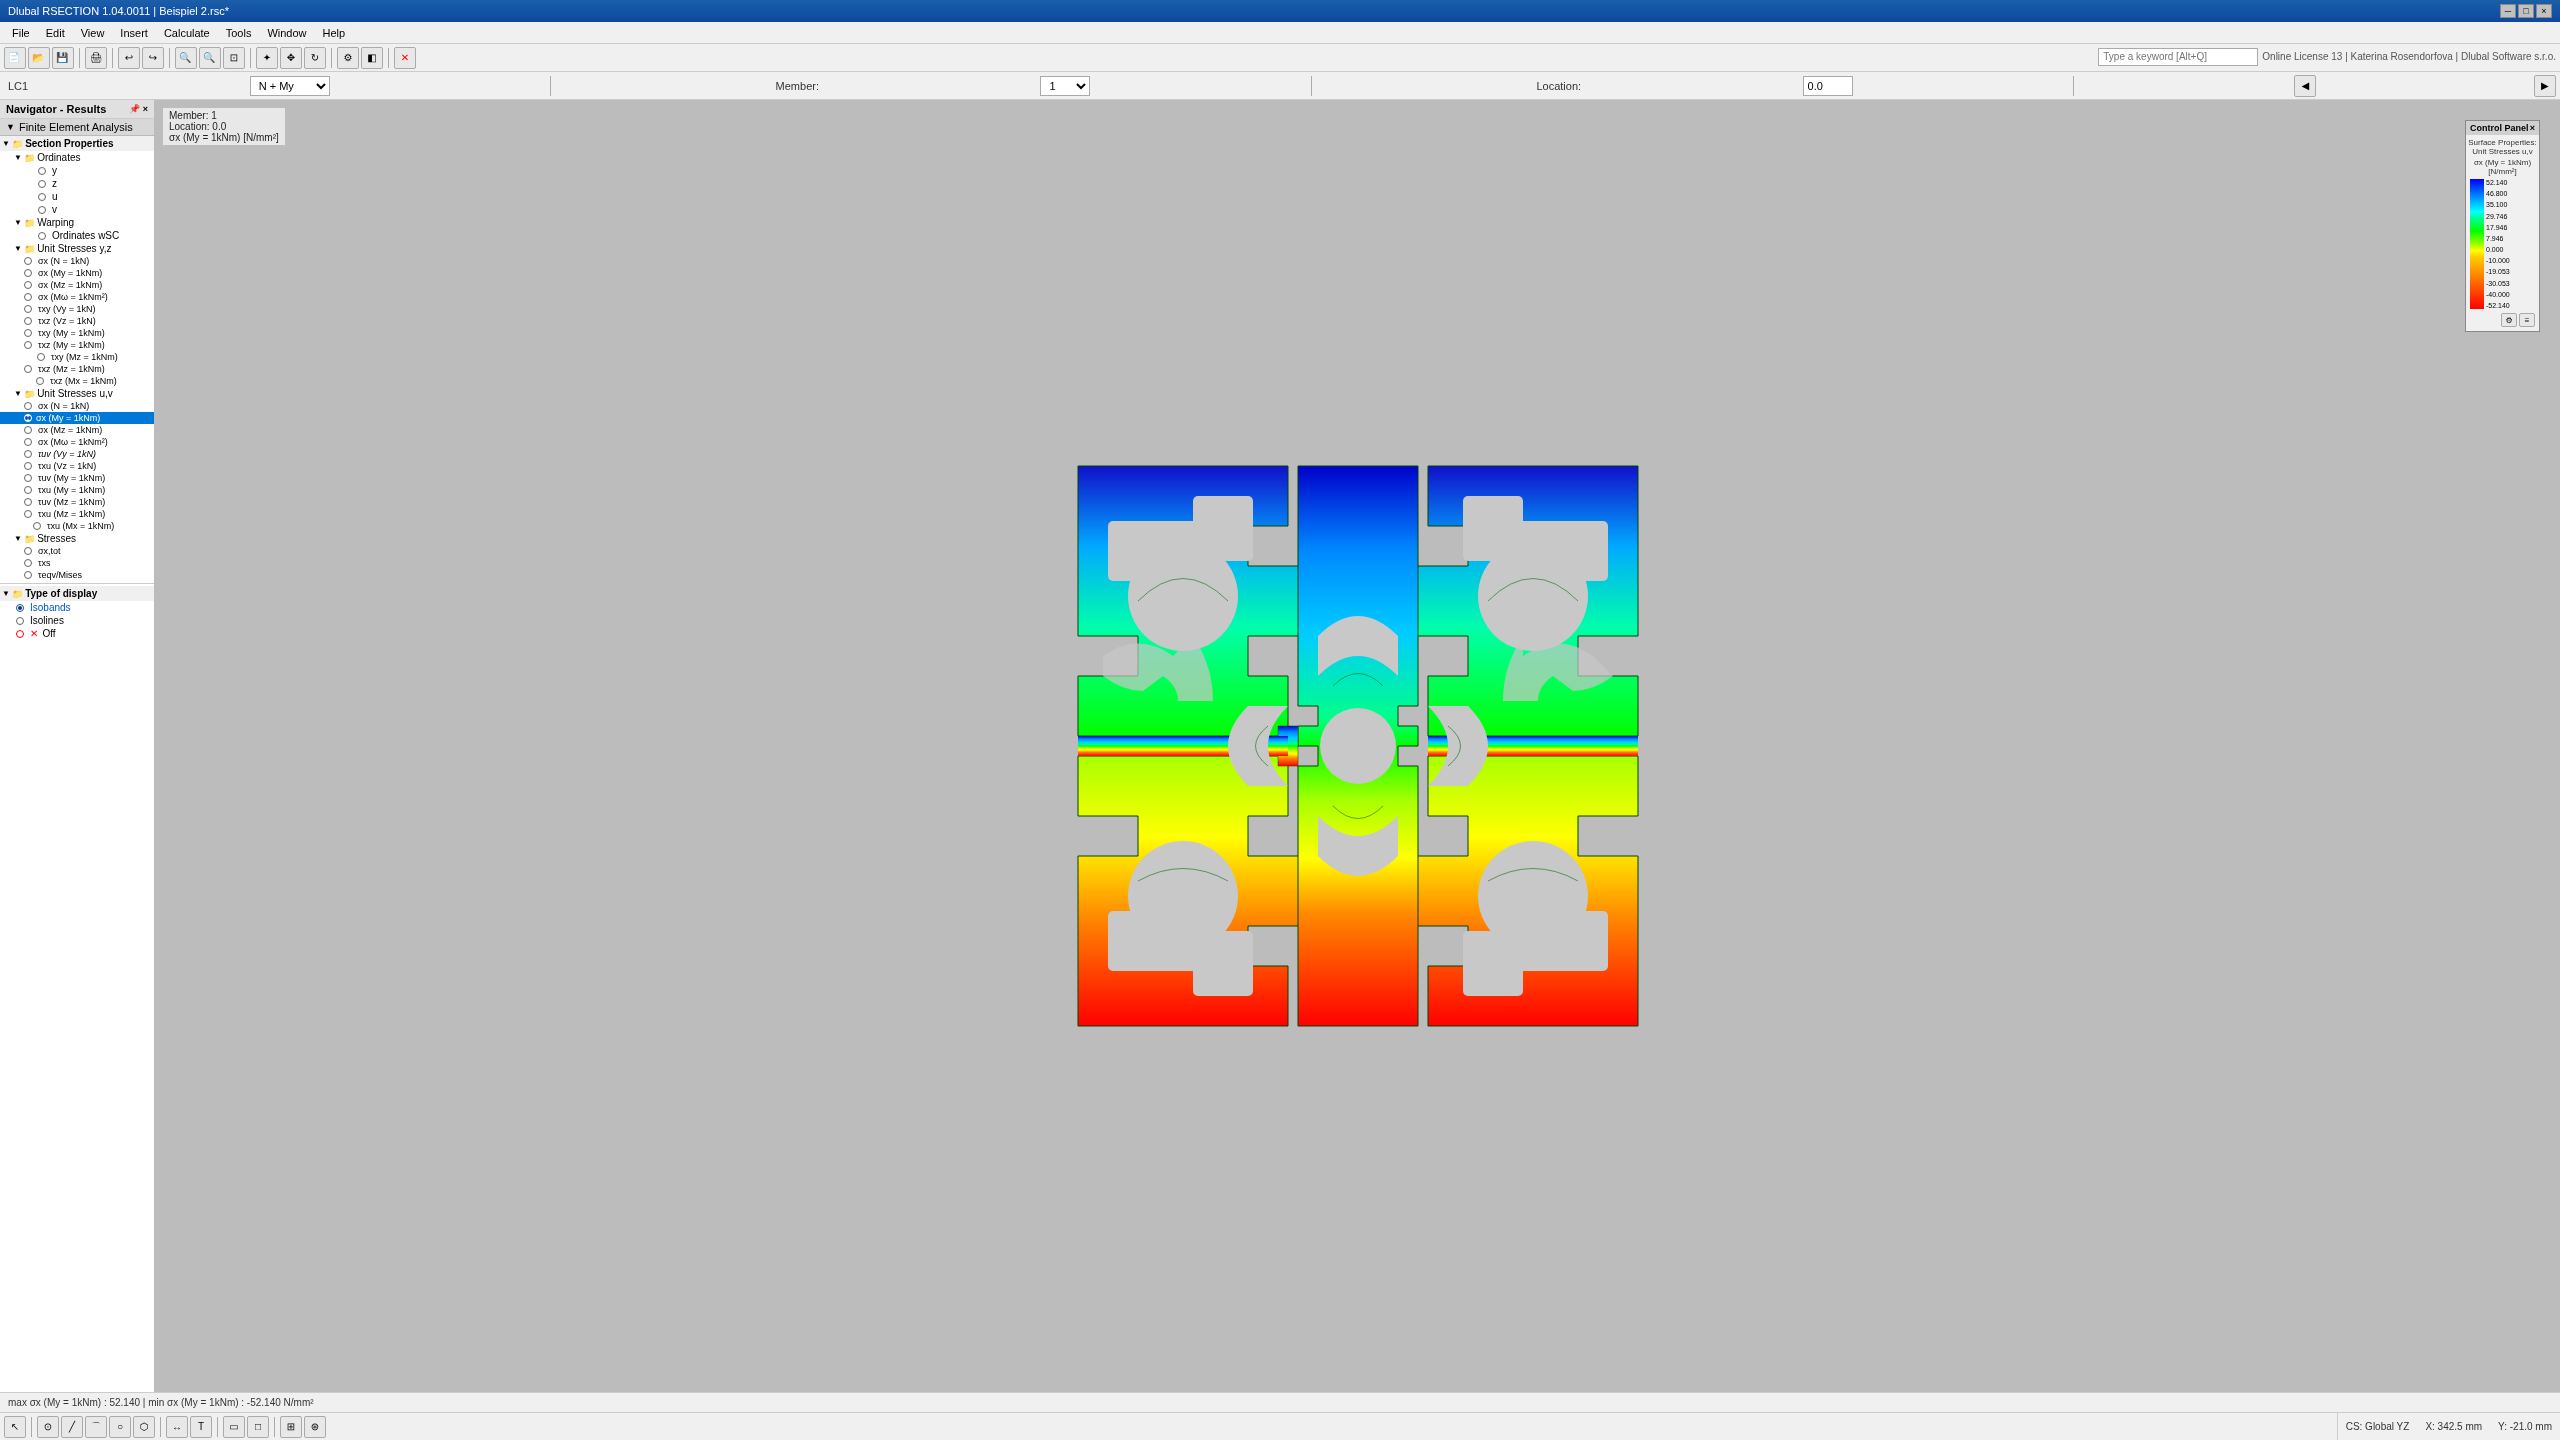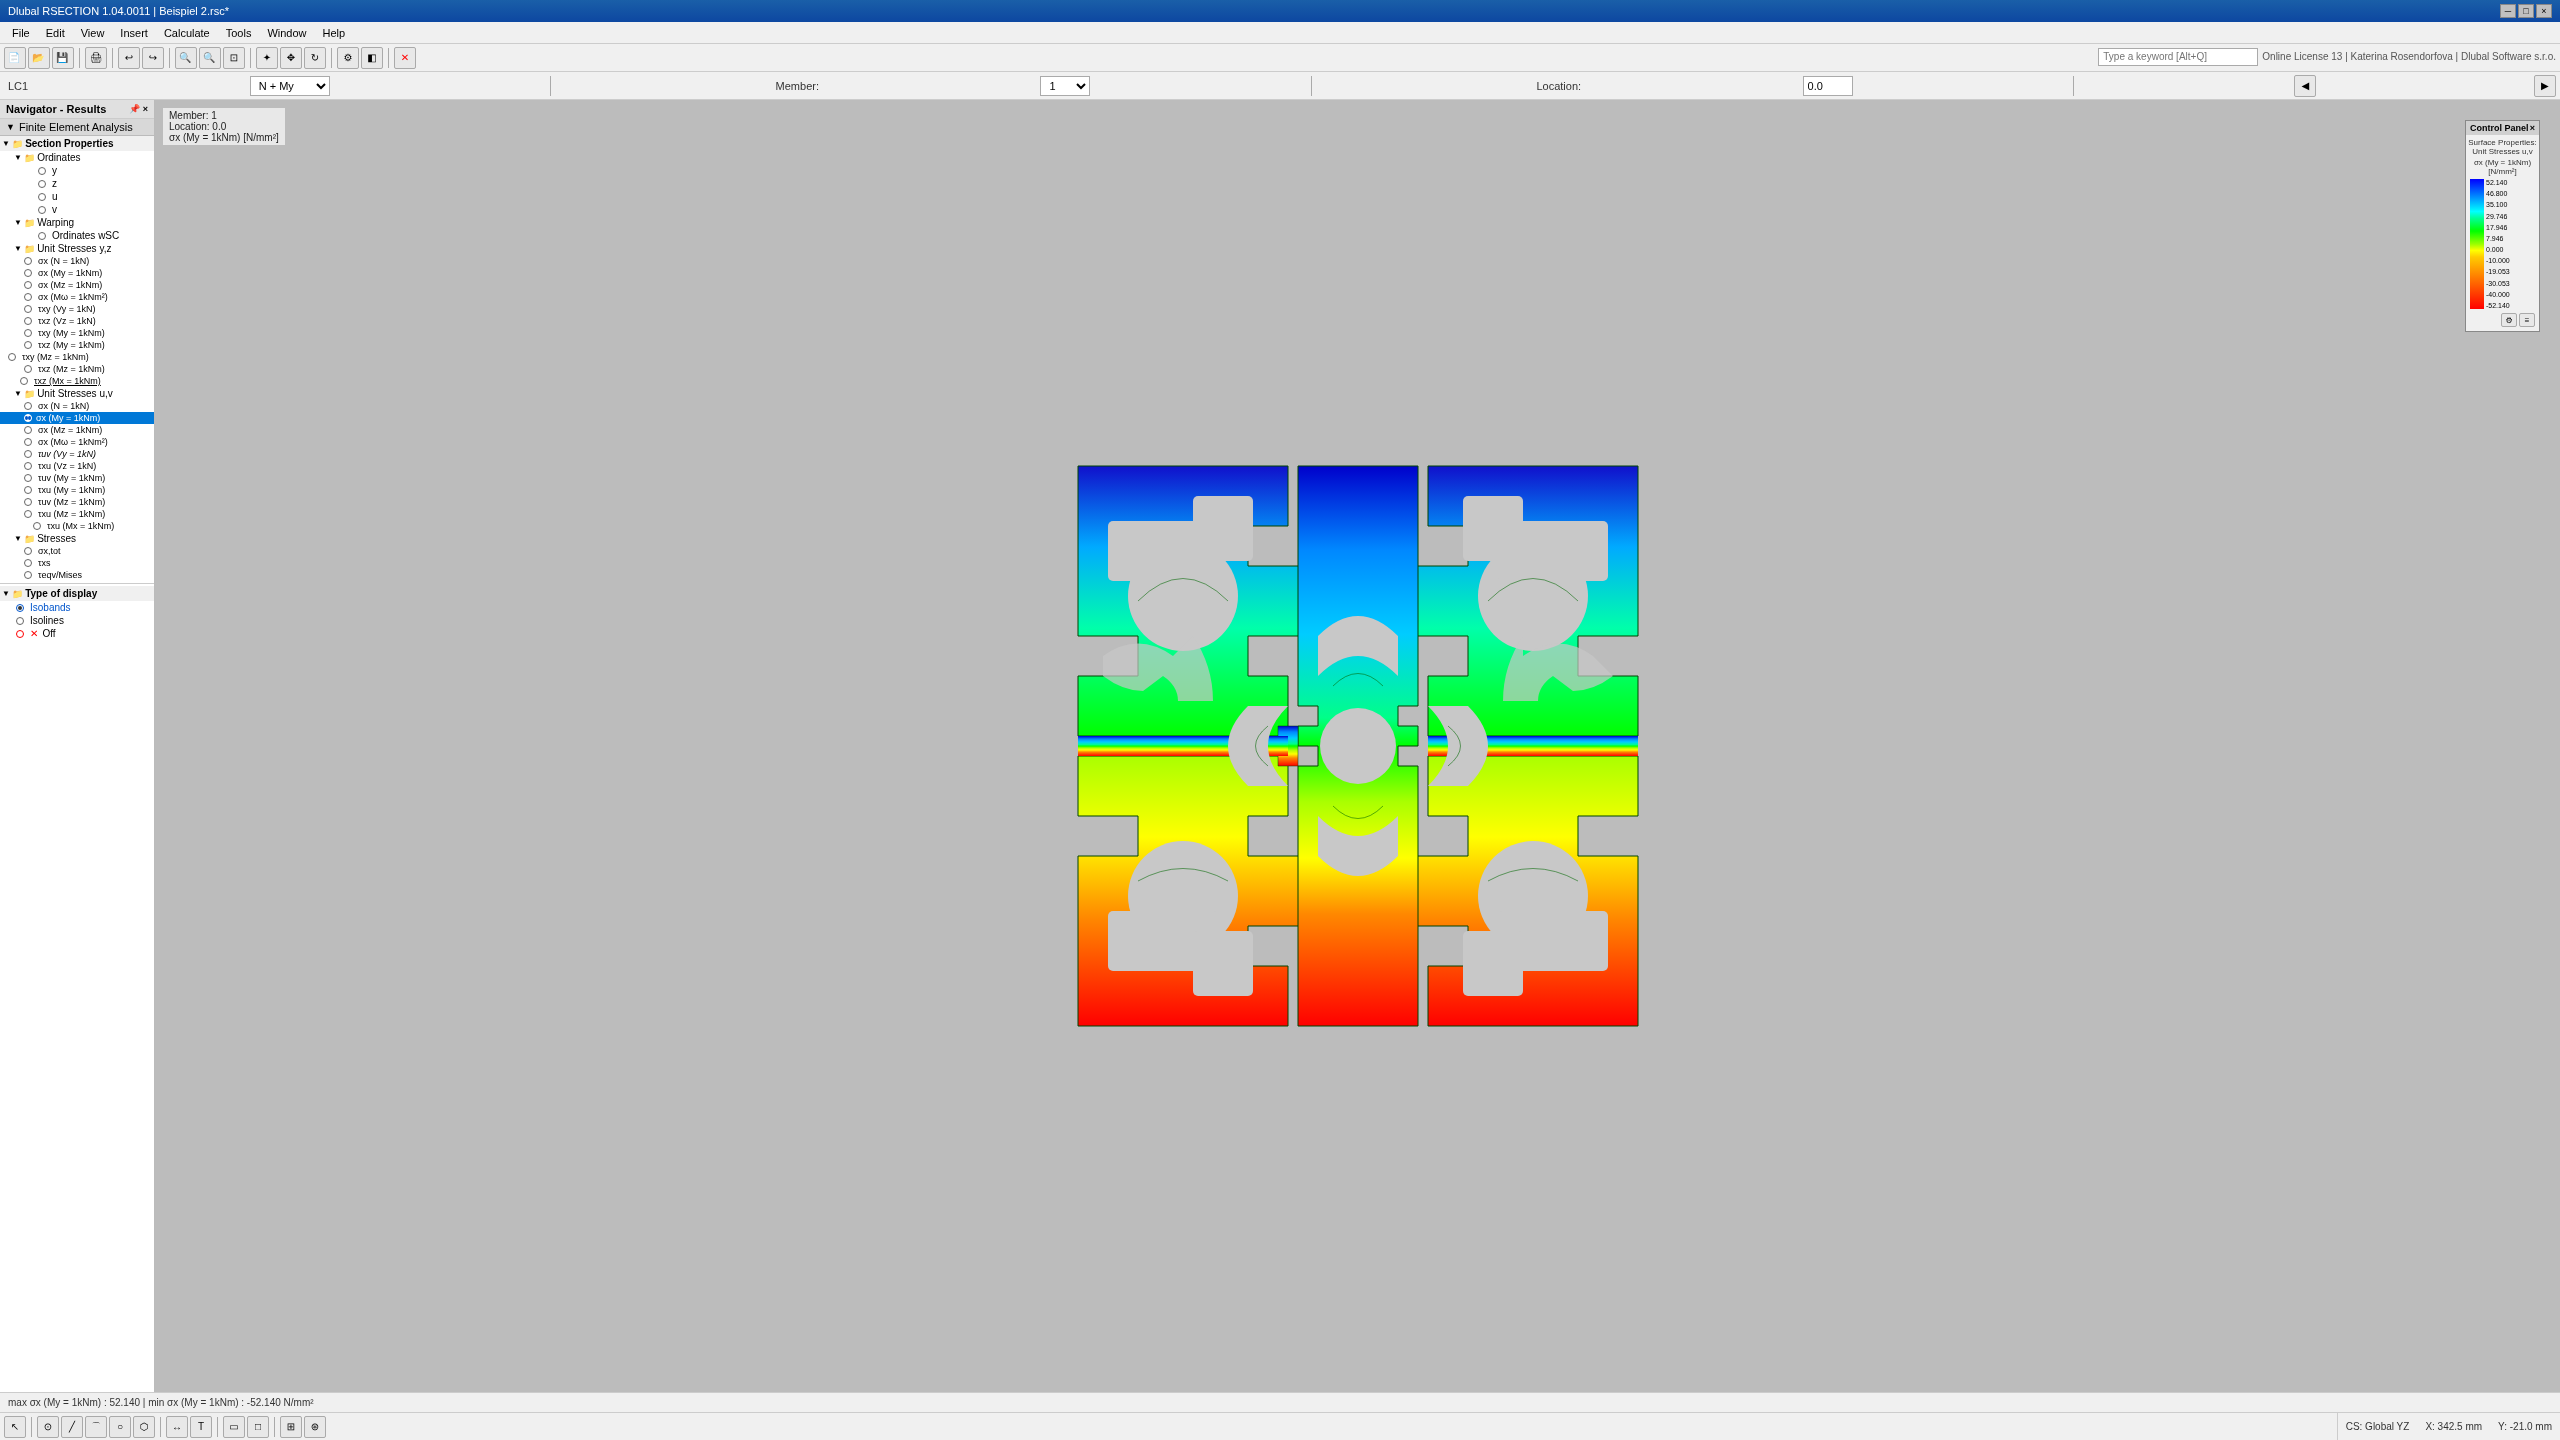--- a/index.html
+++ b/index.html
@@ -335,29 +335,29 @@
         <span style="margin-left:4px; font-size:9px;">τxz (Vz = 1kN)</span>
       </div>
       <div class="radio-item" style="padding-left: 24px;">
         <div class="radio-dot"></div>
         <span style="margin-left:4px; font-size:9px;">τxy (My = 1kNm)</span>
       </div>
       <div class="radio-item" style="padding-left: 24px;">
         <div class="radio-dot"></div>
         <span style="margin-left:4px; font-size:9px;">τxz (My = 1kNm)</span>
       </div>
-      <div class="radio-item" style="padding-left: 8px;">
+      <div class="radio-item" style="padding-left: 37px;">
         <div class="radio-dot"></div>
         <span style="margin-left:4px; font-size:9px;">τxy (Mz = 1kNm)</span>
       </div>
       <div class="radio-item" style="padding-left: 24px;">
         <div class="radio-dot"></div>
         <span style="margin-left:4px; font-size:9px;">τxz (Mz = 1kNm)</span>
       </div>
-      <div class="radio-item" style="padding-left: 20px; text-decoration: underline;">
+      <div class="radio-item" style="padding-left: 36px;">
         <div class="radio-dot"></div>
         <span style="margin-left:4px; font-size:9px;">τxz (Mx = 1kNm)</span>
       </div>
 
       <div class="tree-item">
         <span class="tree-indent"></span>
         <span class="collapse-arrow">▼</span>
         <span style="font-size:9px; margin-right:2px;">📁</span>
         <span class="tree-text">Unit Stresses u,v</span>
       </div>

